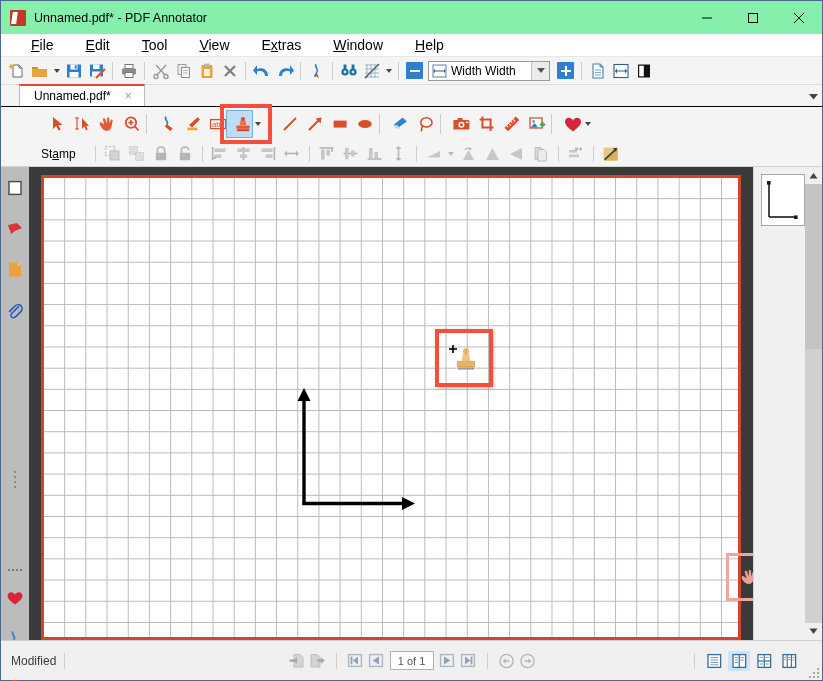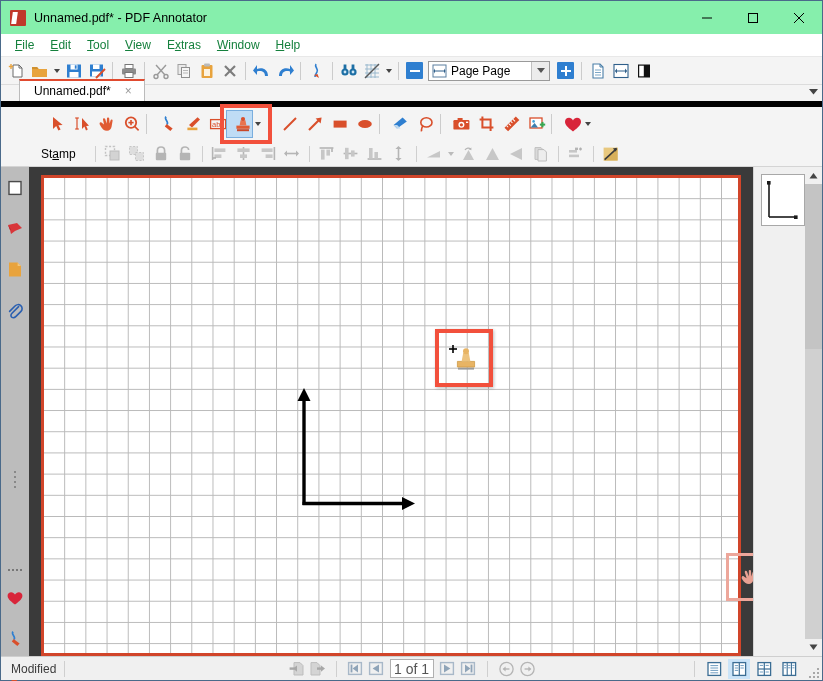--- a/index.html
+++ b/index.html
@@ -52,21 +52,21 @@
   
   .menubar {
     height: 23px; min-height:23px;
     background:#ffffff;
     display:flex; align-items:center;
     padding-left: 6px;
     border-bottom: 1px solid #e8e8e8;
   }
   .menu-item {
     padding: 3px 8px 4px 8px;
-    font-size: 12px; color:#15803d; white-space:nowrap;
+    font-size: 14px; color:#000000; white-space:nowrap;margin-left:16px;
   }
   .menu-item u { text-decoration: underline; }
 
   
   .toolbar1 {
     height: 28px; min-height:28px;
     background:#f4f4f4;
     border-bottom:1px solid #dcdcdc;
     display:flex; align-items:center; padding-left: 4px;
   }
@@ -95,21 +95,21 @@
   .blue-sq:before,.blue-sq:after{content:"";position:absolute;background:#fff;}
   .blue-sq:before{left:3.5px;top:7.5px;width:10px;height:2px;}
   .blue-sq:after{left:7.5px;top:3.5px;width:2px;height:10px;}
   .blue-min { width:17px;height:17px;background:#2f7fd0;position:relative;border-radius:1px;}
   .blue-min:before{content:"";position:absolute;left:3.5px;top:7.5px;width:10px;height:2px;background:#fff;}
 
   
   .tabstrip {
     height: 22px; min-height:22px; background:#f4f4f4;
     position:relative; display:flex; align-items:flex-end;
-    border-bottom:6px solid #000000;
+    border-bottom:1px solid #000000;
   }
   .doc-tab {
     margin-left: 18px;
     height: 22px; padding: 0 12px 0 14px;
     background:#fff;
     border-top: 2px solid #e04a2f;
     border-left:1px solid #bbb; border-right:1px solid #bbb;
     display:flex; align-items:center; gap:14px;
     font-size:12px; color:#000;
     position:relative;
@@ -216,36 +216,36 @@
     height: 17px; background:#f0f0f0; display:flex;align-items:center;justify-content:center;
     flex:none;
   }
   .sb-track { flex:1; background:#d0d0d0; position:relative; }
   .sb-thumb {
     position:absolute; left:0; right:0; top:0; height: 165px; background:#c4c4c4;
   }
 
   
   .statusbar {
-    height: 24px; min-height:24px; background:#f0f0f0;
+    height: 40px; min-height:24px; background:#f0f0f0;
     border-top:1px solid #cfcfcf;
     display:flex; align-items:center; position:relative;
   }
   .status-text { font-size:12px; color:#3b3b3b; padding-left:10px; }
   .ssep { width:1px;height:16px;background:#cfcfcf;margin:0 8px; }
   .pagenav {
     position:absolute; left:0; right:0; display:flex; align-items:center;
     justify-content:center; gap:0; pointer-events:none;
   }
   .pagenav > * { pointer-events:auto; }
   .nav-btn { width:21px;height:19px;display:flex;align-items:center;justify-content:center; }
   .pagebox {
     width:44px;height:19px;background:#fff;border:1px solid #b0b0b0;
     display:flex;align-items:center;justify-content:center;
-    font-size:14px;color:#555; margin:0 3px;
+    font-size:11px;color:#555; margin:0 3px;
   }
   .viewmodes { position:absolute; right:22px; display:flex; align-items:center; gap:3px; }
   .vm-btn { width:22px;height:20px;display:flex;align-items:center;justify-content:center; }
   .vm-btn.active { background:#cbe4f8; }
   .resize-grip {
     position:absolute; right:3px; bottom:2px; width:12px;height:12px;
   }
   .resize-grip i { position:absolute;width:2px;height:2px;background:#a8a8a8;display:block; }
 </style>
 </head>
@@ -439,21 +439,21 @@
 
     <div class="zoom-combo">
       <svg class="zi" width="15" height="14" viewBox="0 0 15 14">
         <rect x="1" y="1" width="13" height="12" fill="#fff" stroke="#5a7fa0" stroke-width="1"></rect>
         <g stroke="#2f5f8a" stroke-width="1">
             <line x1="3" y1="7" x2="12" y2="7"></line>
           </g>
         <path d="M3 4.5 L1.5 7 L3 9.5 Z" fill="#2f5f8a"></path>
           <path d="M12 4.5 L13.5 7 L12 9.5 Z" fill="#2f5f8a"></path>
       </svg>
-      <span class="zv">Page Page</span>
+      <span class="zv">Width Width</span>
       <span class="zdrop">
         <svg width="8" height="6" viewBox="0 0 8 6">
             <path d="M0 0 L4 5 L8 0 Z" fill="#555"></path>
           </svg>
       </span>
     </div>
 
     <div class="tb-btn" style="margin-left:4px">
         <div class="blue-sq"></div>
       </div>

